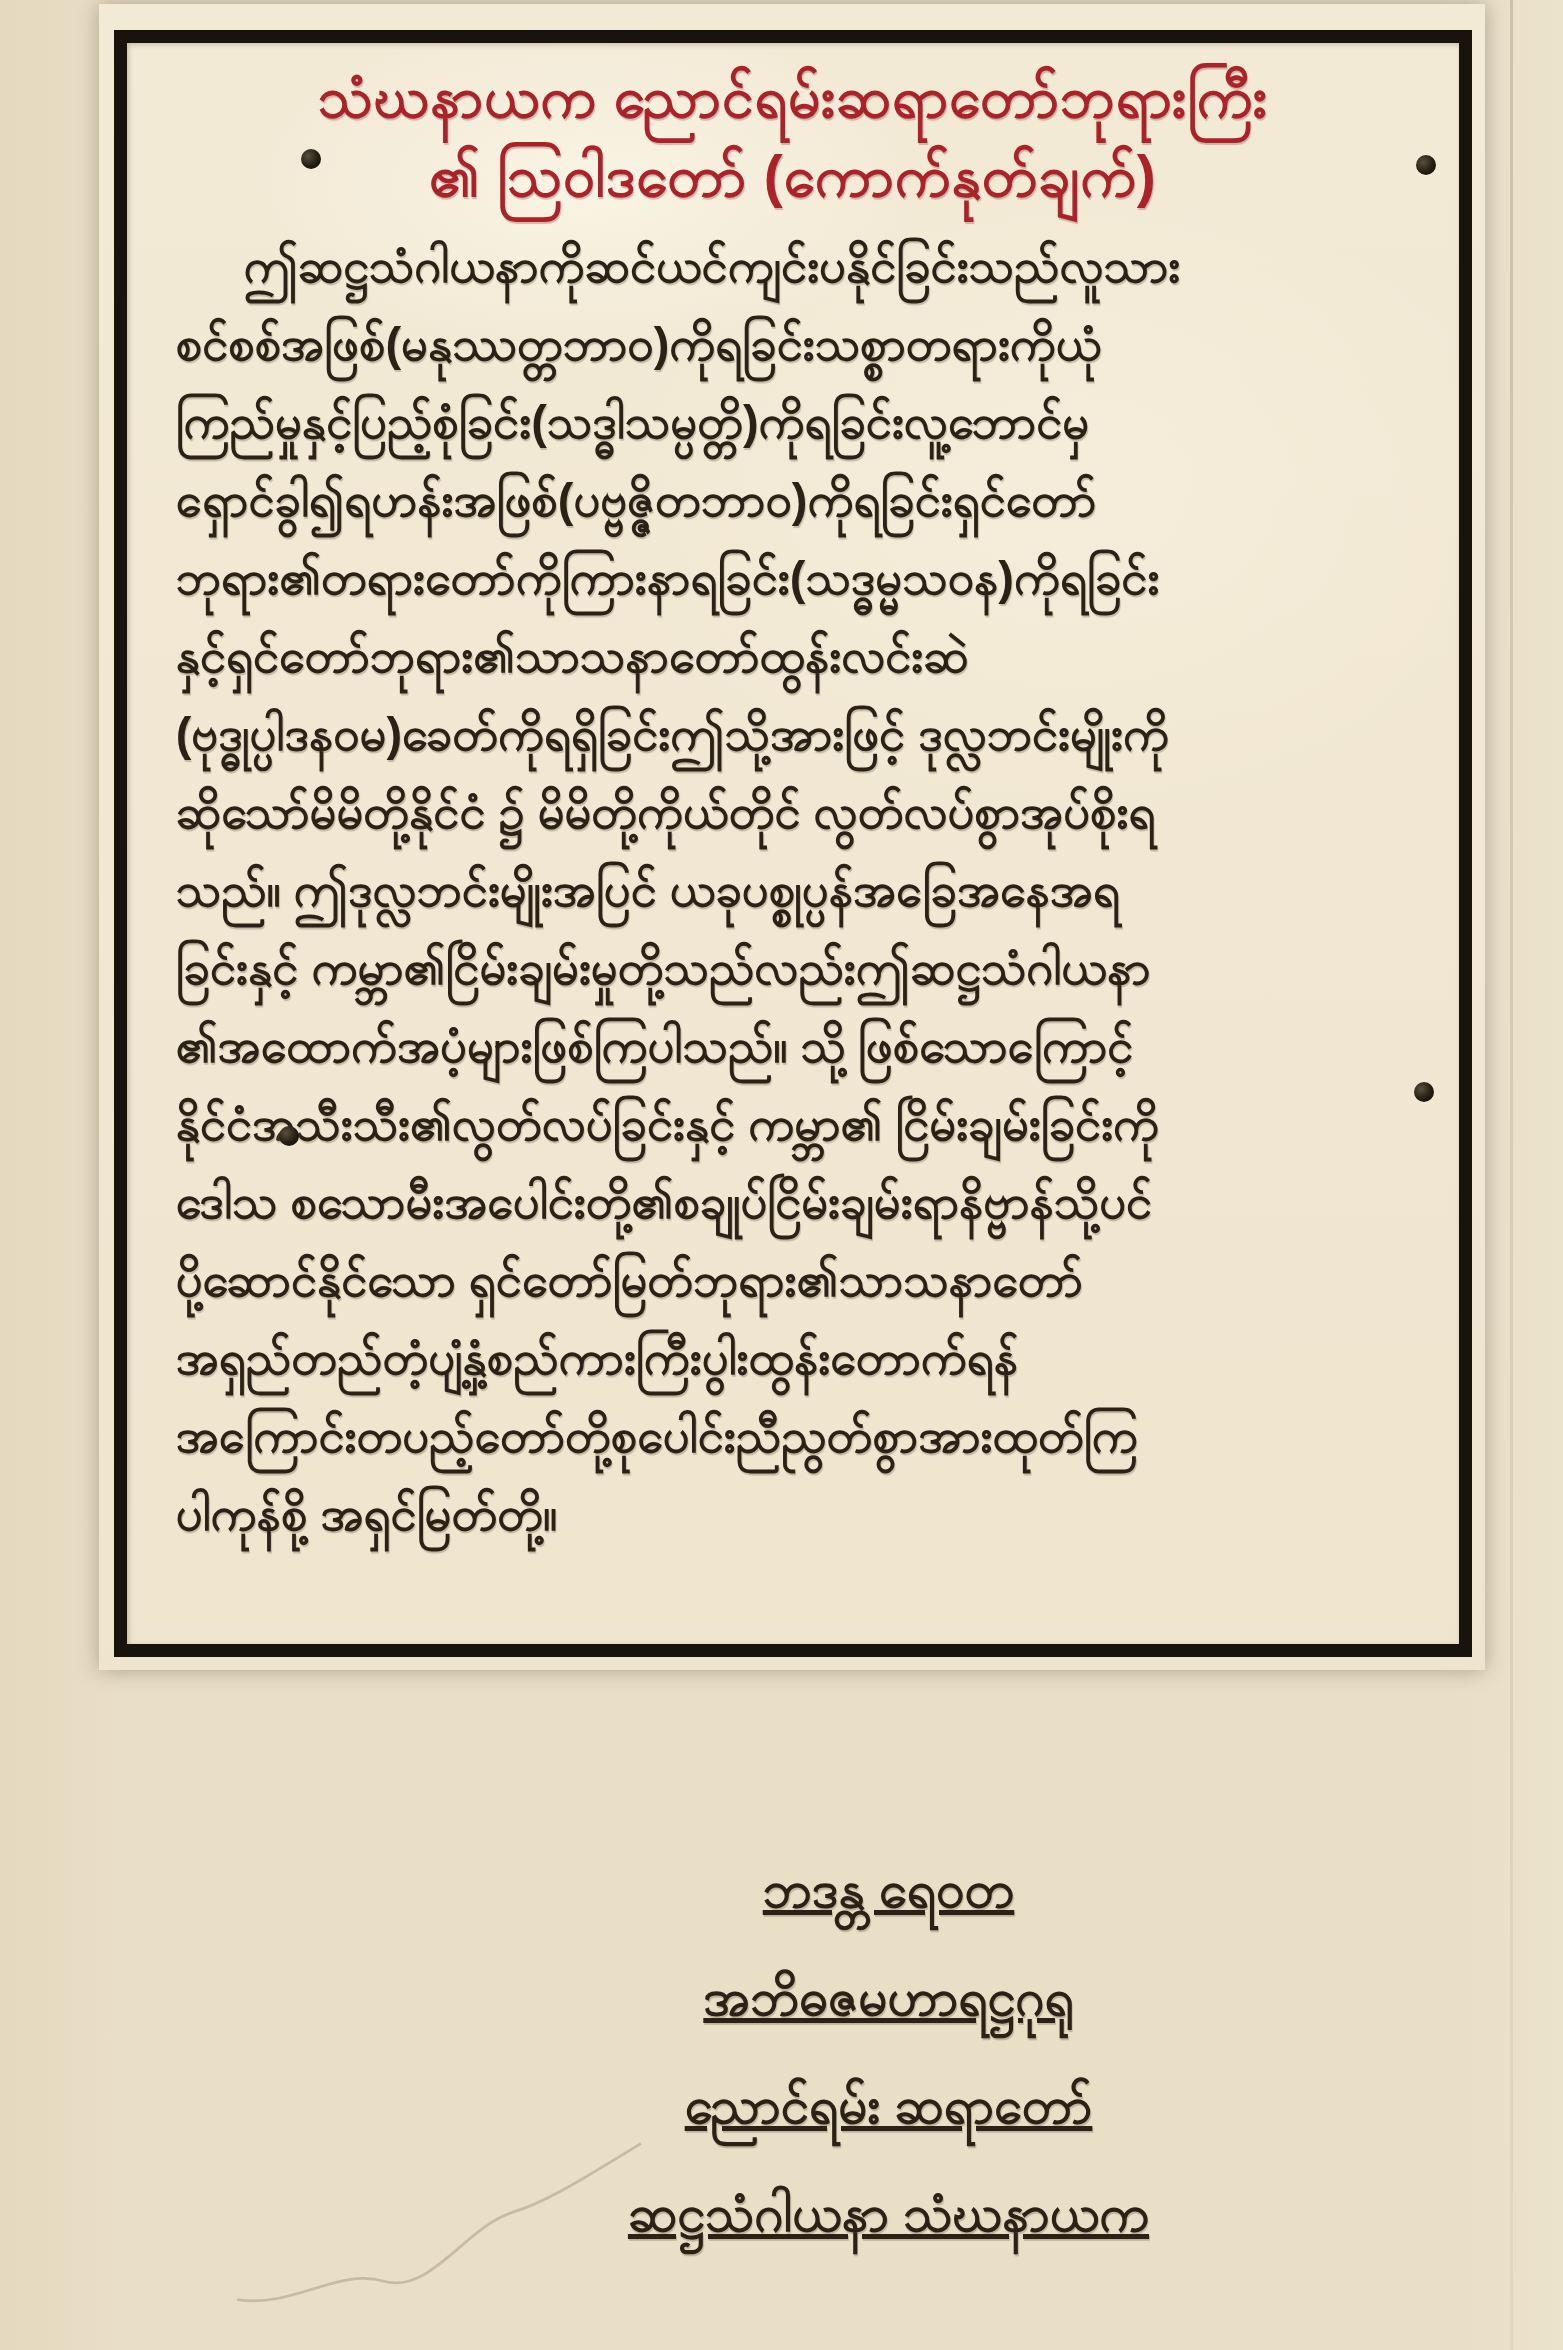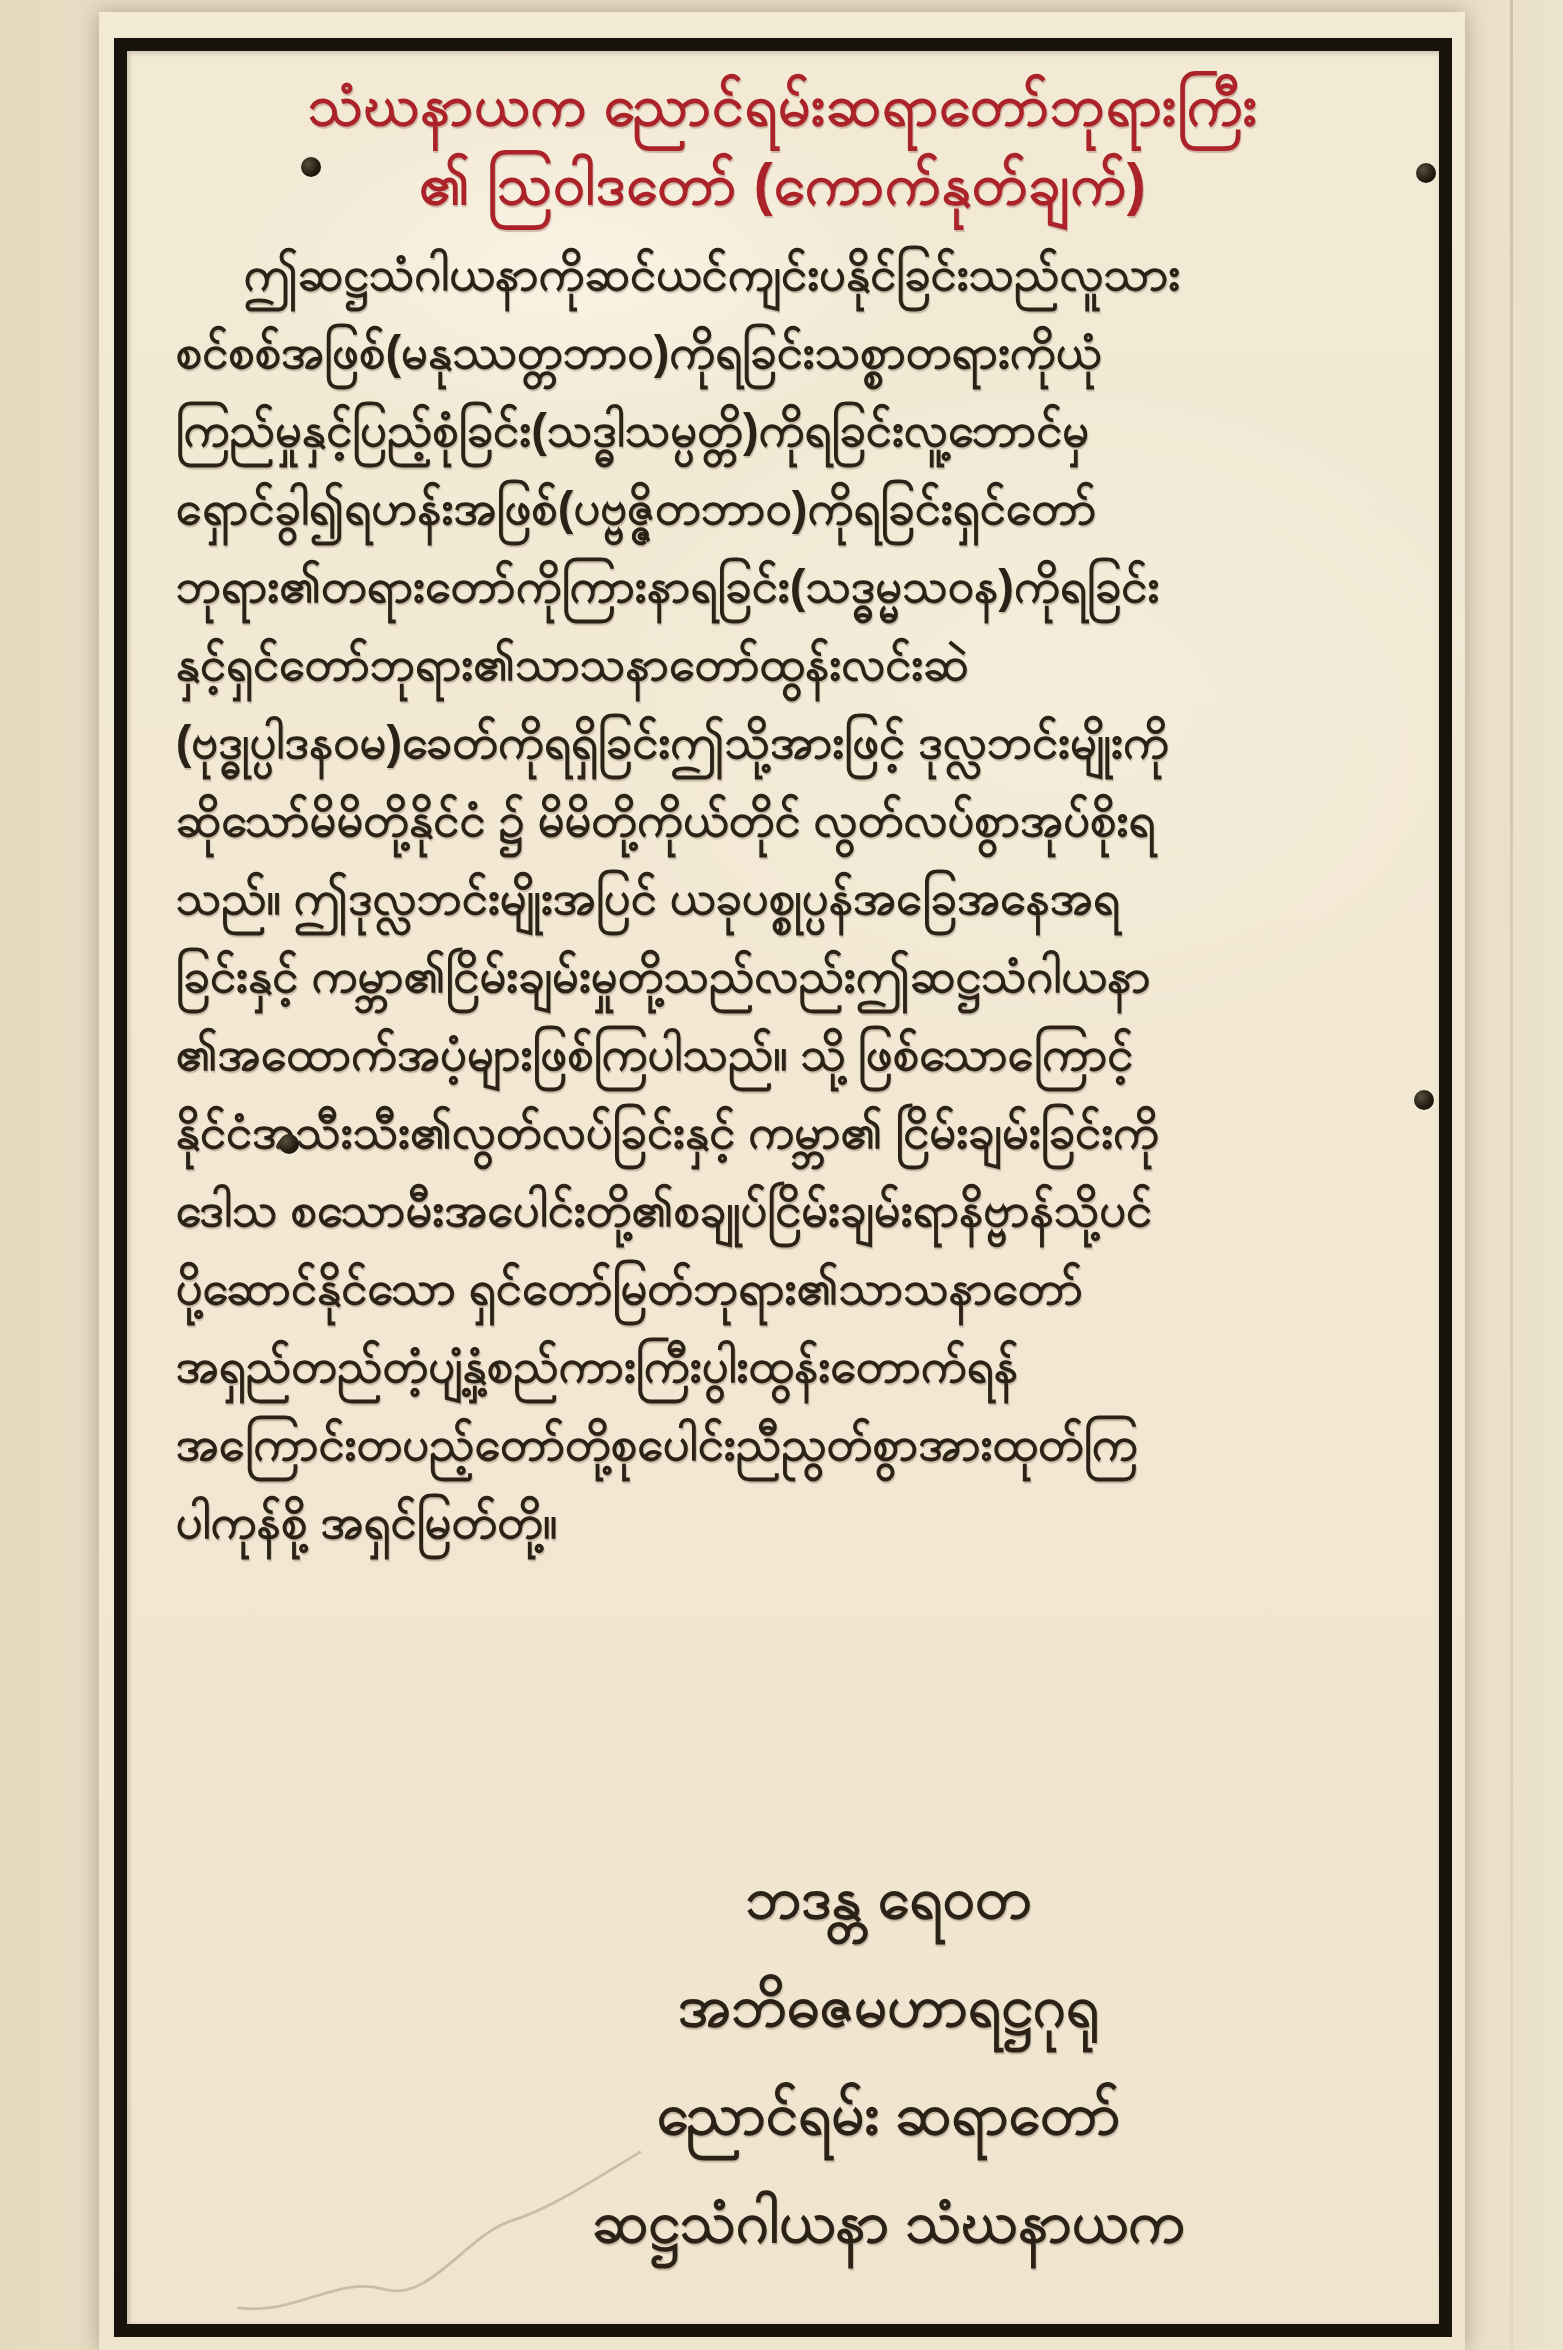--- a/index.html
+++ b/index.html
@@ -9,26 +9,27 @@
   html,body{margin:0;padding:0;background:#d8cdb4;}
   .photo{
     position:relative; width:1564px; height:2351px; overflow:hidden;
     background:linear-gradient(90deg,#e5d9bf 0%, #e9dec6 8%, #e9dec6 92%, #ece3cd 100%);
     font-family:"Liberation Sans","DejaVu Sans",sans-serif;
   }
   
   .wall-crease{position:absolute;right:51px;top:0;width:2.8px;height:100%;
     background:linear-gradient(180deg,rgba(120,100,70,.25),rgba(120,100,70,.08));}
   .plaque{
-    position:absolute; left:99px; top:12px; width:1366px; height:2338px;
+    position:absolute; left:99px; top:4px; width:1366px; height:1666px;
     background:
       radial-gradient(478px 239px at 35% 11%, rgba(255,252,240,.55), rgba(255,252,240,0) 70%),
       radial-gradient(643px 459px at 70% 30%, rgba(255,250,235,.25), rgba(255,250,235,0) 75%),
       linear-gradient(180deg,#f3ead6 0%, #f1e7d2 55%, #efe5cf 100%);
     box-shadow:0 0 20px rgba(60,45,25,.35);
+    padding-left:20px;
   }
   .frame{
     position:absolute; left:14.7px; top:26px; right:13px; bottom:13px;
     border:13.8px solid var(--frame);
     box-shadow:inset 1.8px 1.8px 5.5px rgba(70,55,30,.25);
   }
   .title{padding-top:14.7px; text-align:center; color:var(--title-red);}
   .title-line{
     font-size:57px; line-height:79px; font-weight:bold; letter-spacing:0.9px;
     text-shadow:0.9px 1.8px 0.9px rgba(90,20,20,.25);
@@ -36,22 +37,23 @@
   .body{
     margin-top:11px; padding:0 27.5px 0 29px; color:var(--ink);
     font-size:47px; line-height:78px; font-weight:bold; white-space:nowrap;
     text-shadow:0.9px 1.8px 0.9px rgba(40,25,10,.22);
     margin-left:20px;
   }
   .body-line.indent{text-indent:68px;}
   .signature{
     position:absolute; left:459px; top:1832px; width:661px;
     text-align:center; color:var(--ink); font-weight:bold;
-    font-size:58px; line-height:108px;
+    font-size:51px; line-height:108px;
     text-shadow:0.9px 1.8px 0.9px rgba(40,25,10,.22);
+    text-decoration:underline;
   }
   .screw{
     position:absolute; width:20px; height:20px; border-radius:50%;
     background:radial-gradient(circle at 35% 35%, #5a4f3e 0%, #241d12 55%, #0d0a06 100%);
     box-shadow:0 0.9px 1.8px rgba(255,255,255,.4);
   }
   .screw.s1{left:202px; top:145px;}
   .screw.s2{left:1317px; top:151px;}
   .screw.s3{left:180px; top:1122px;}
   .screw.s4{left:1315px; top:1078px;}

